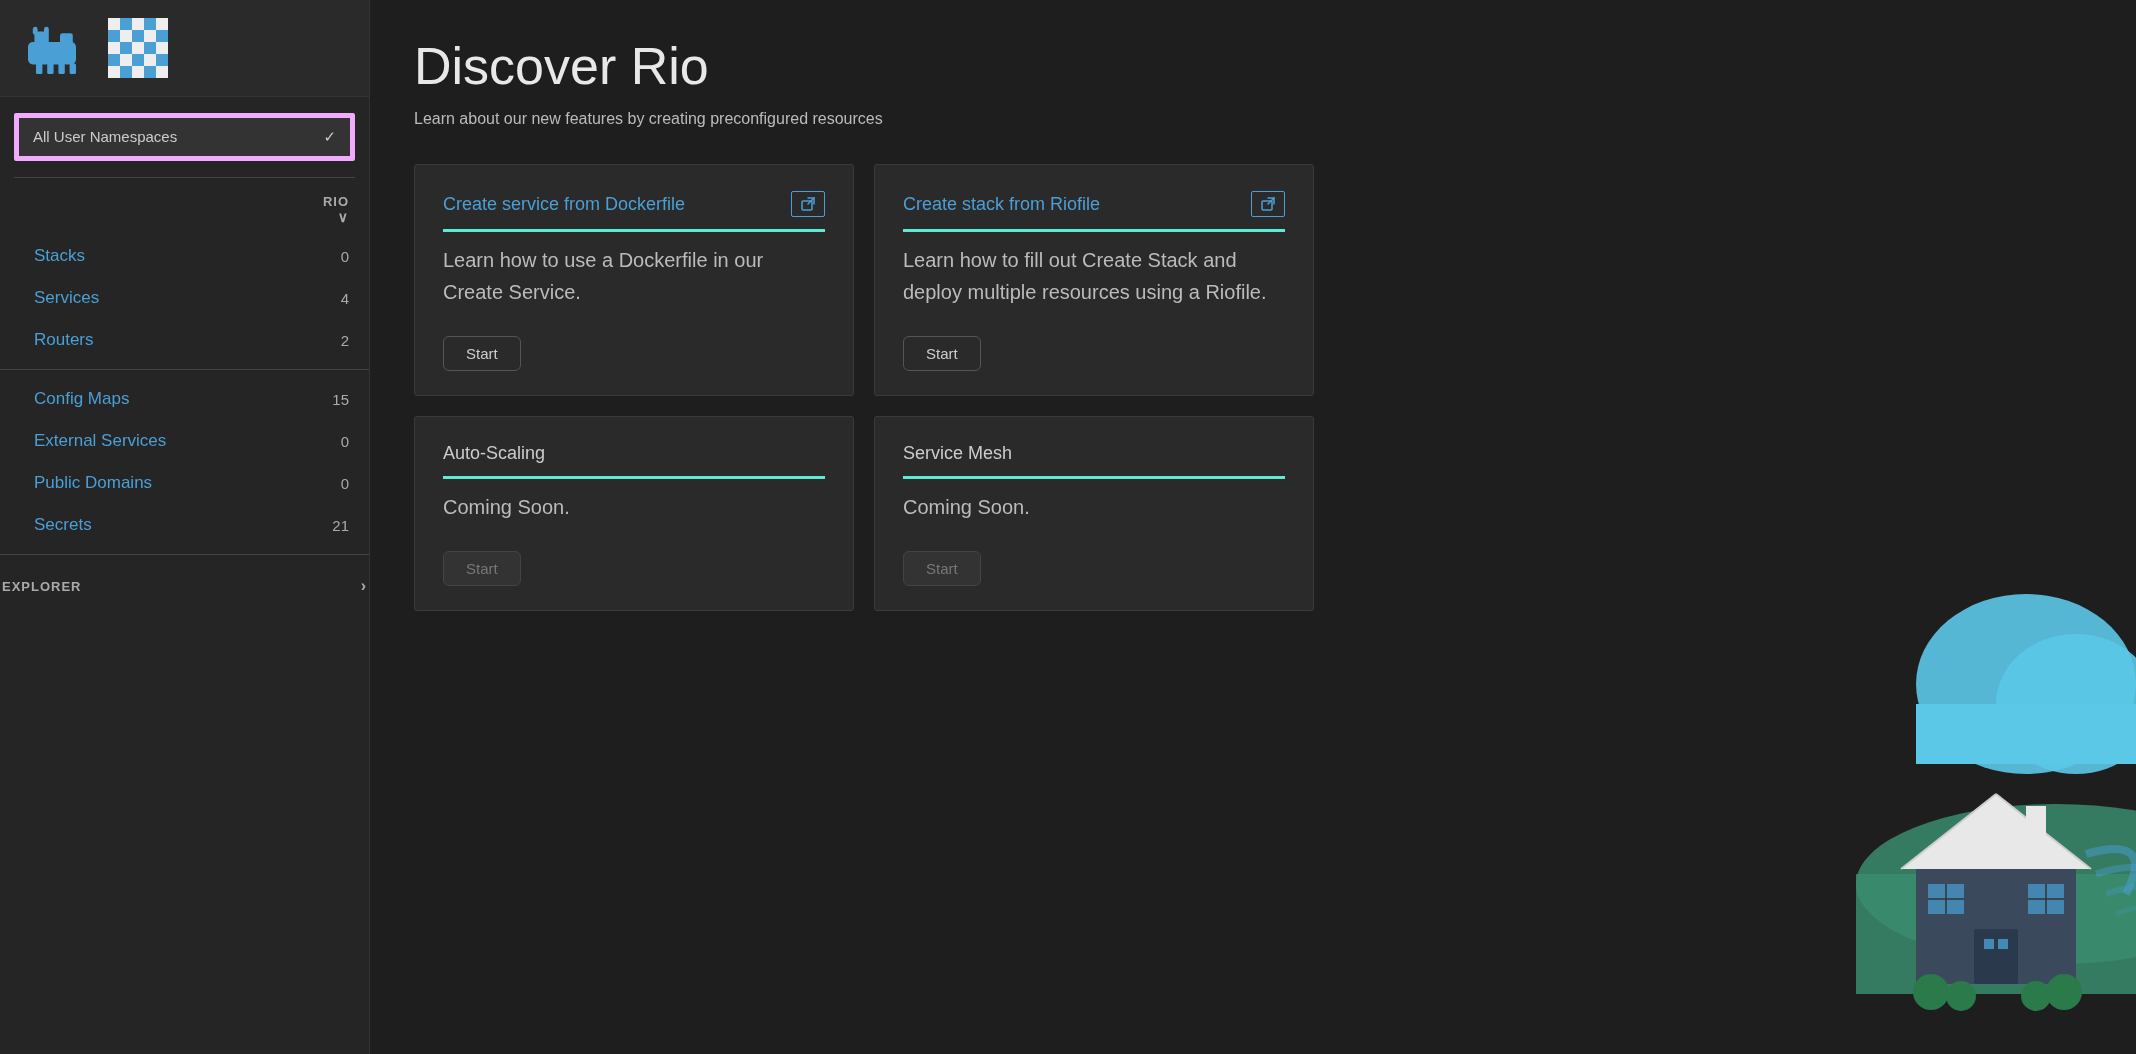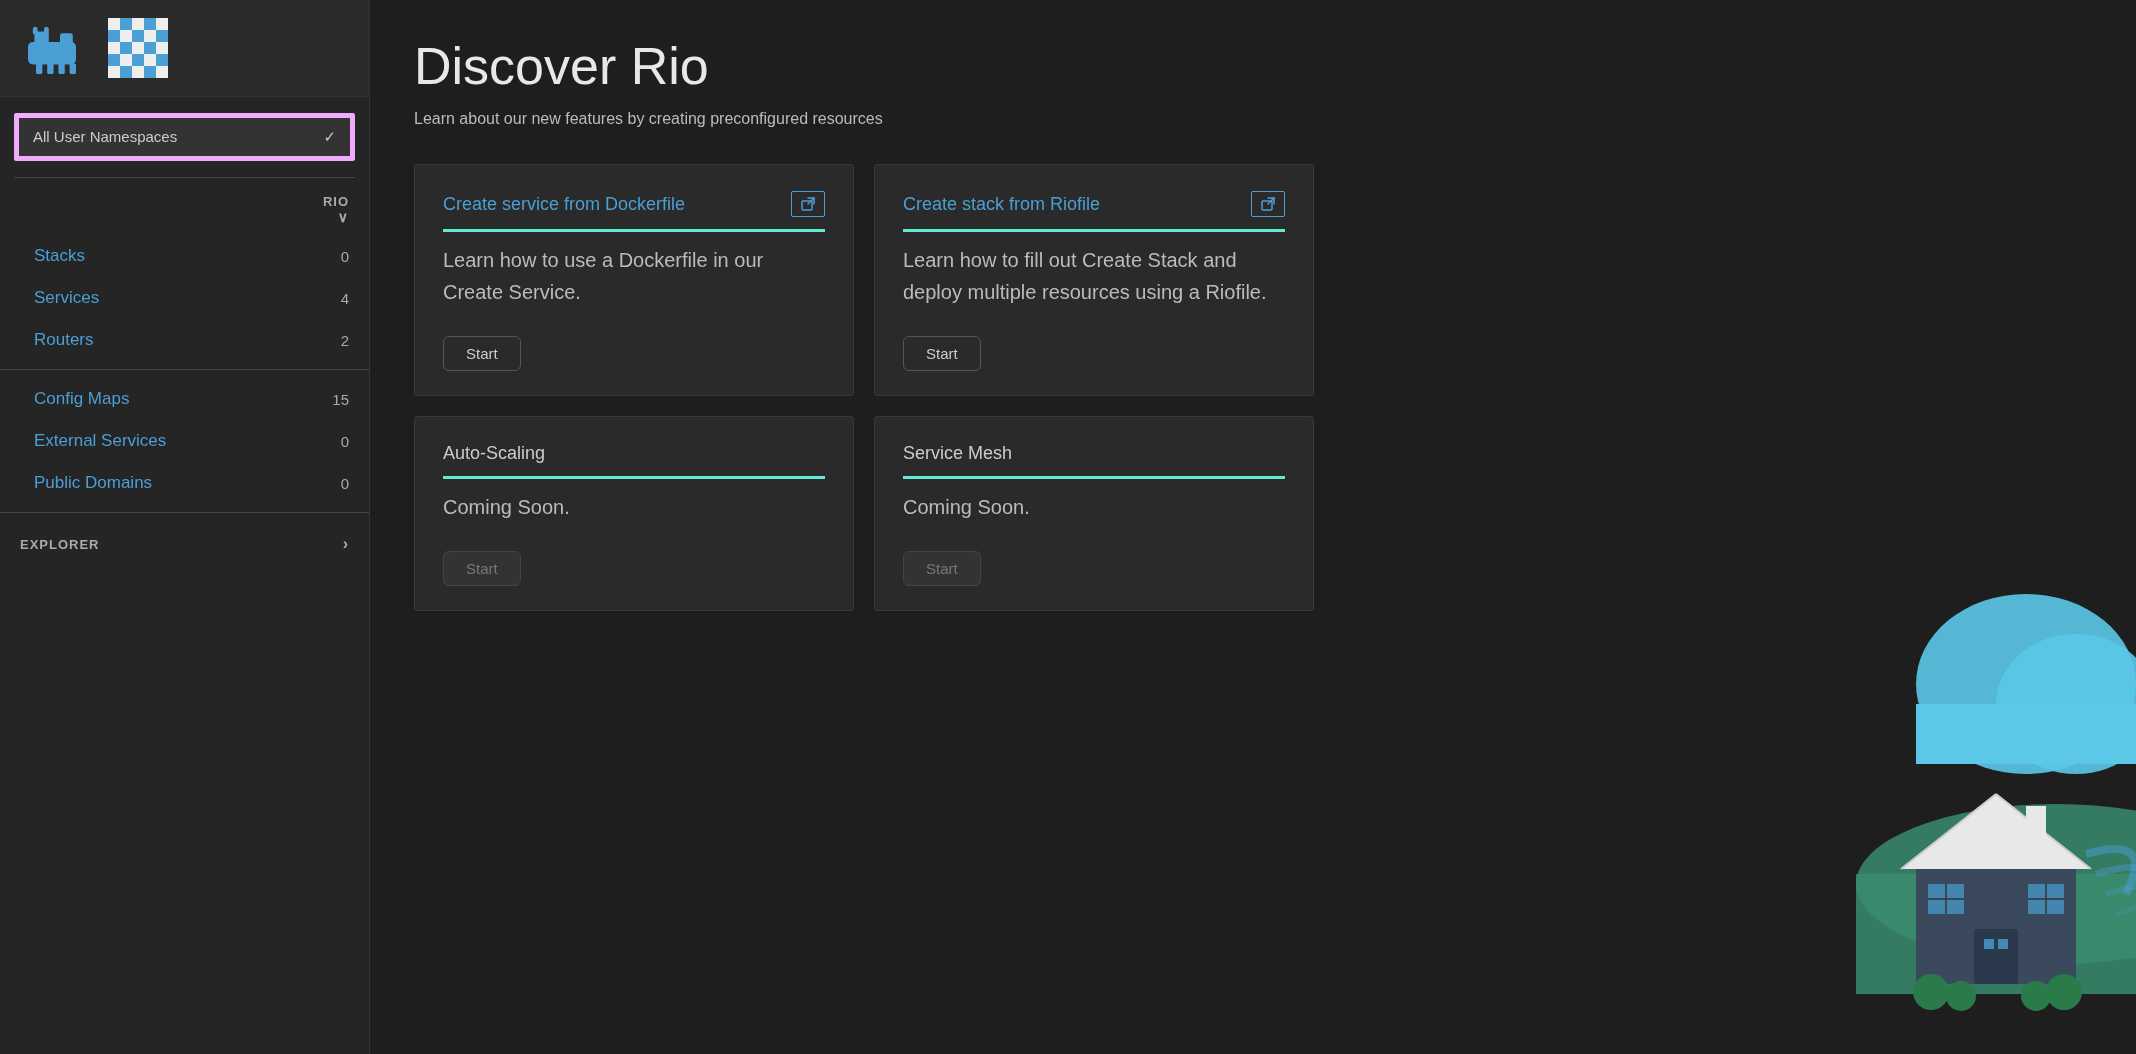--- a/index.html
+++ b/index.html
@@ -105,21 +105,21 @@
     .sidebar-divider-full {
       border: none;
       border-top: 1px solid #444;
       margin: 8px 0;
     }
 
     .explorer-row {
       display: flex;
       align-items: center;
       justify-content: space-between;
-      padding: 14px 20px;
+      padding: 14px 2px;
       font-size: 13px;
       color: #aaa;
       letter-spacing: 1px;
       font-weight: bold;
       cursor: pointer;
       gap: 12px;
     }
 
     .explorer-row .arrow {
       font-size: 16px;
@@ -335,20 +335,24 @@
     <span>Config Maps</span>
     <span class="count">15</span>
   </a>
   <a class="sidebar-nav-item">
     <span>External Services</span>
     <span class="count">0</span>
   </a>
   <a class="sidebar-nav-item">
     <span>Public Domains</span>
     <span class="count">0</span>
+  </a>
+  <a class="sidebar-nav-item">
+    <span>Secrets</span>
+    <span class="count">21</span>
   </a>
 
   <hr class="sidebar-divider-full">
 
   <div class="explorer-row">
     <span>EXPLORER</span>
     <span class="arrow">›</span>
   </div>
 
 </div>

